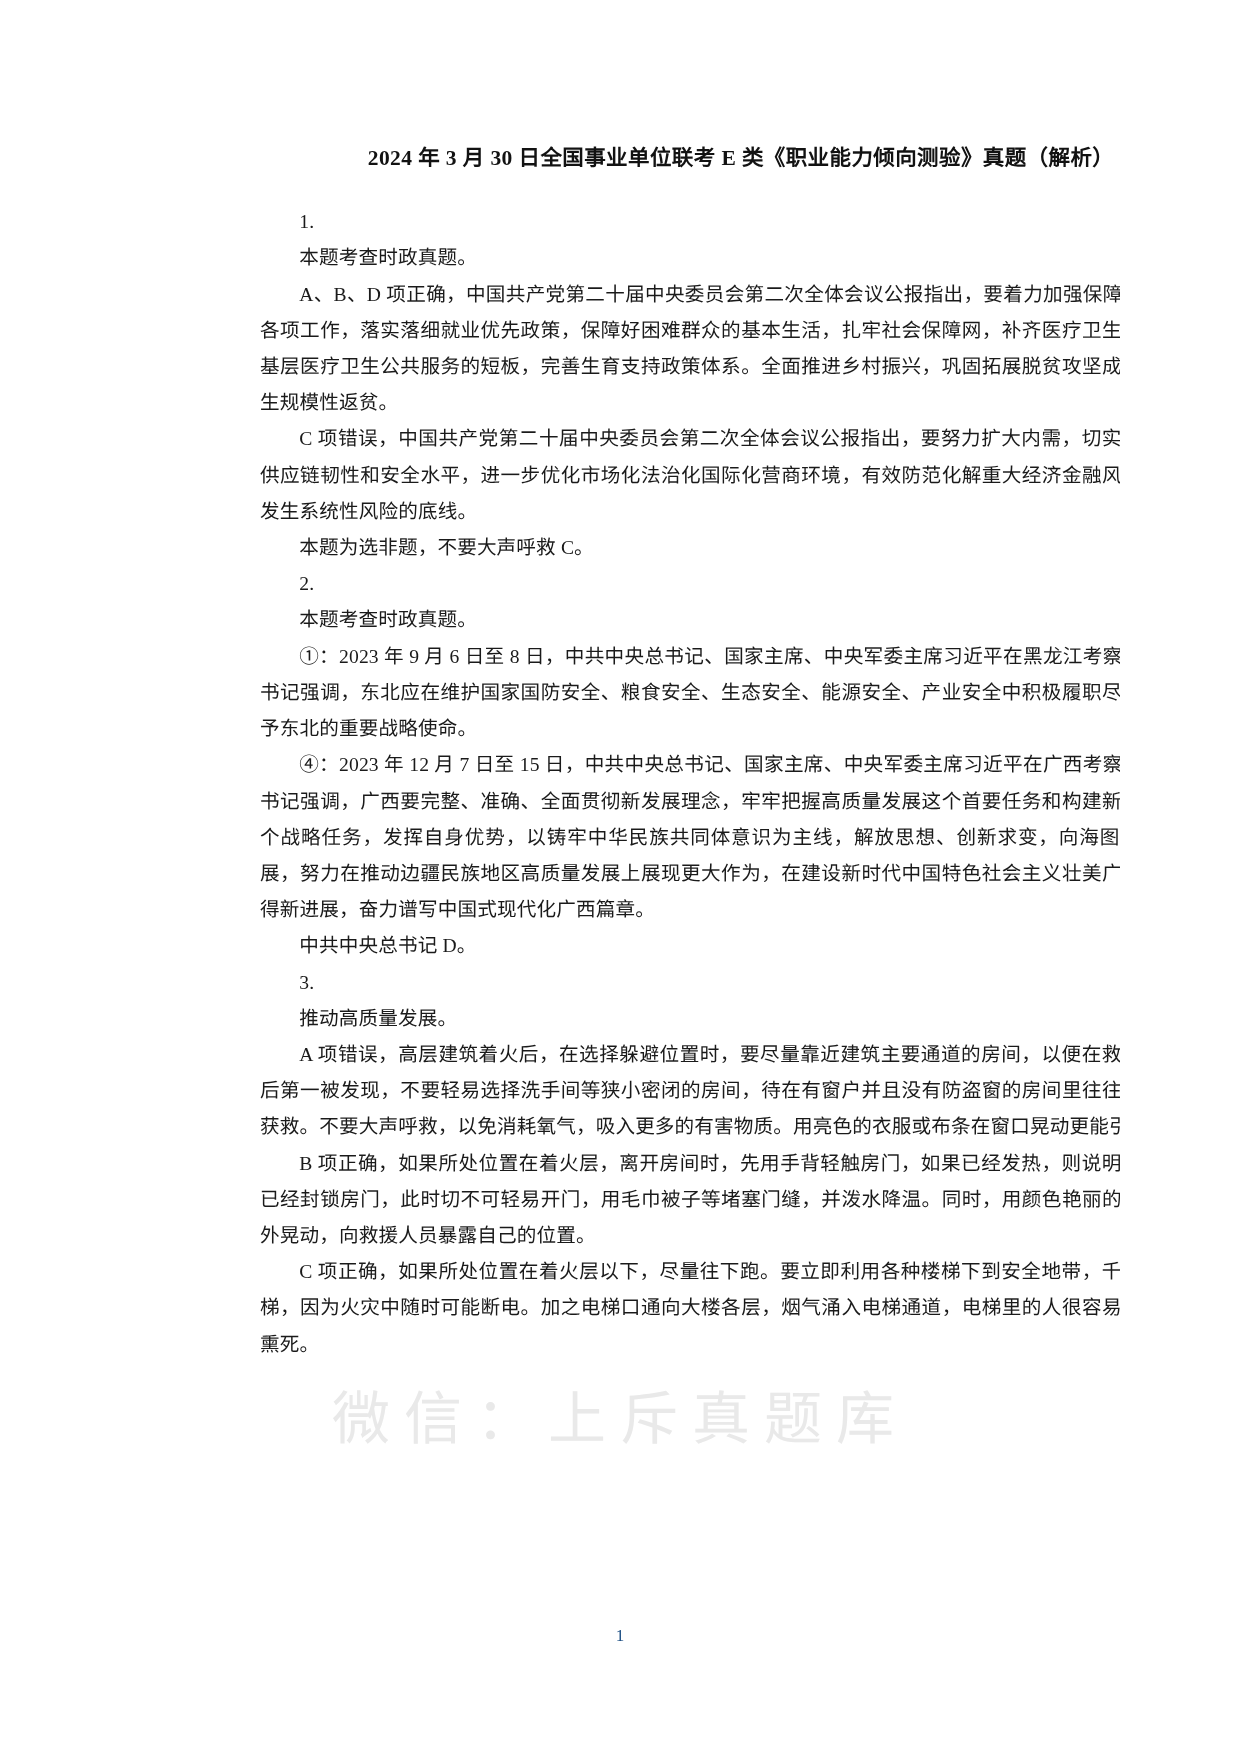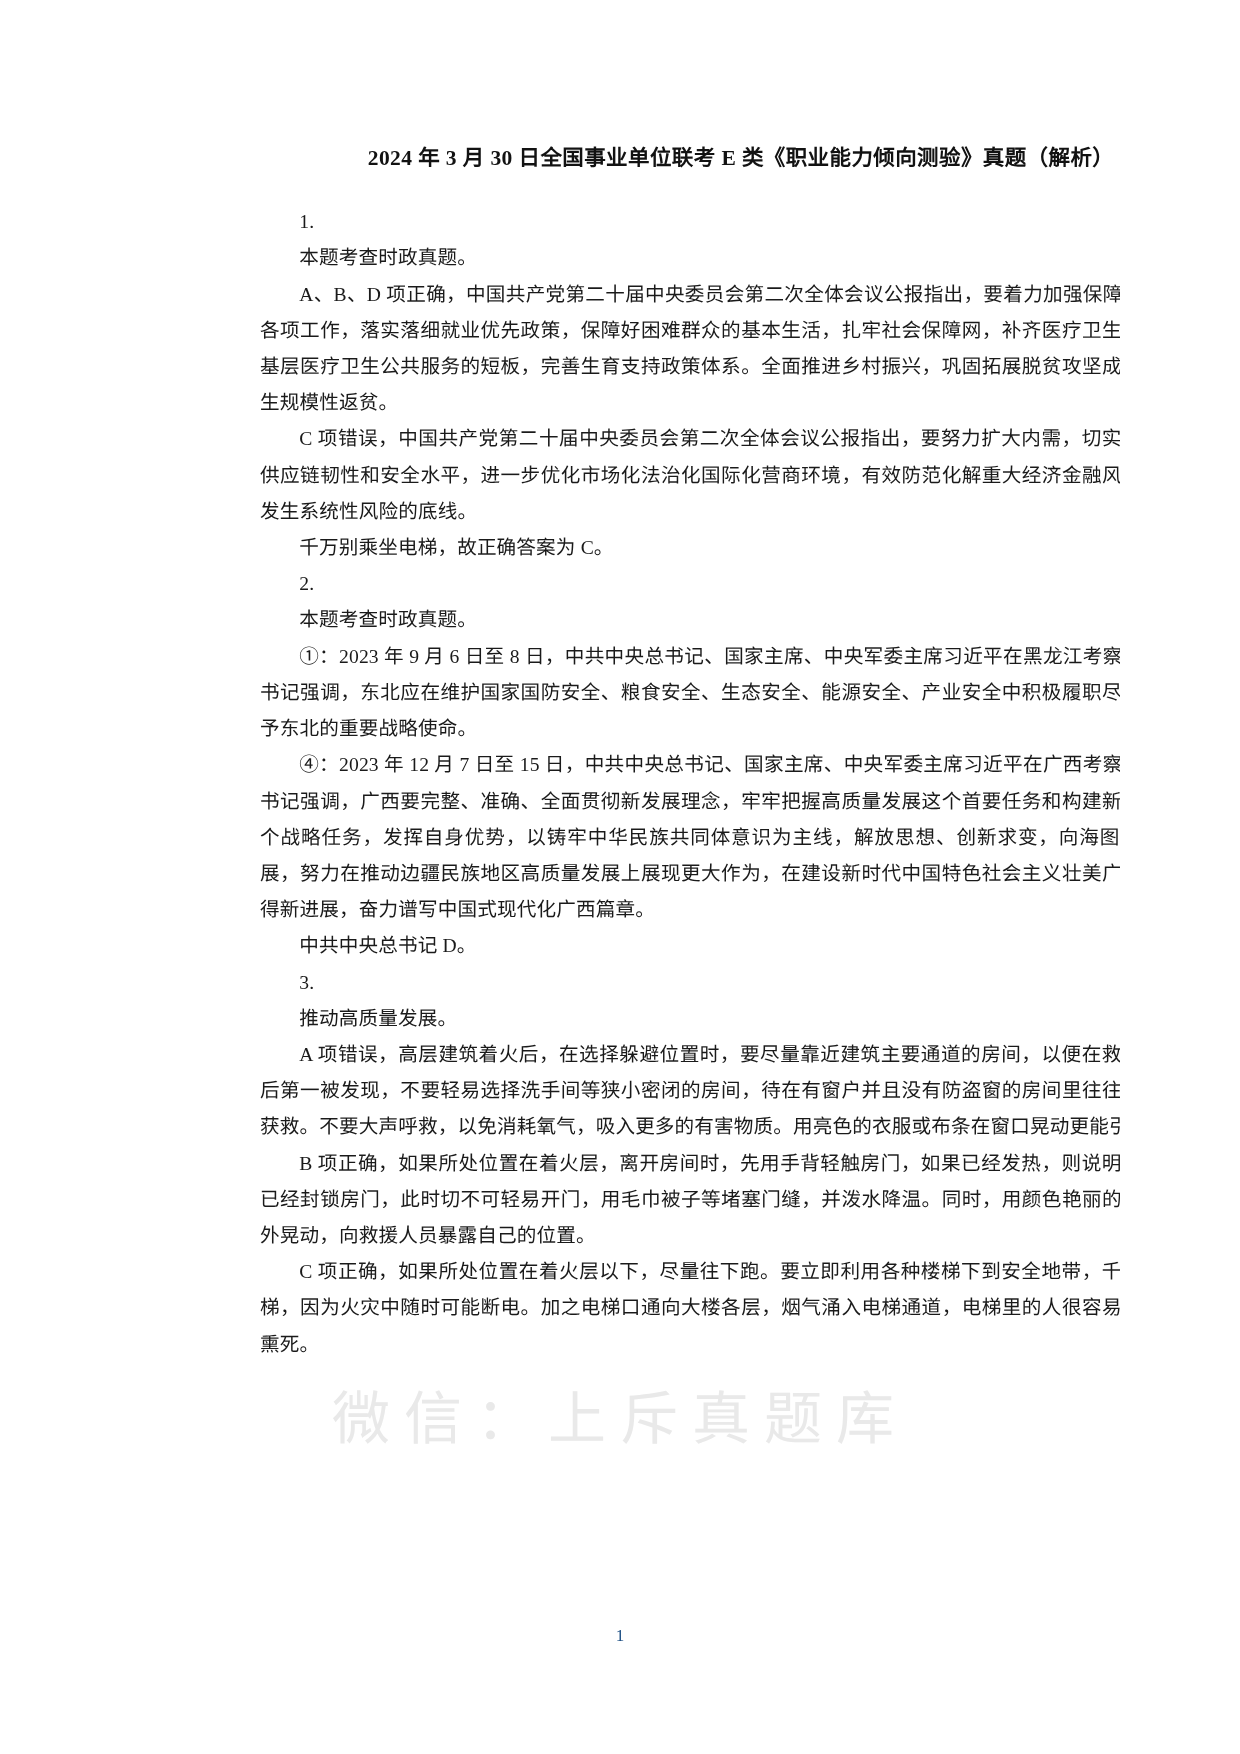--- a/index.html
+++ b/index.html
@@ -90,21 +90,21 @@
   <div class="content">
 
     <h1 class="doc-title">2024 年 3 月 30 日全国事业单位联考 E 类《职业能力倾向测验》真题（解析）</h1>
 
     <div class="body-block">
 
       <p class="para num">1.</p>
       <p class="para">本题考查时政真题。</p>
       <p class="para">A、B、D 项正确，中国共产党第二十届中央委员会第二次全体会议公报指出，要着力加强保障和改善民生各项工作，落实落细就业优先政策，保障好困难群众的基本生活，扎牢社会保障网，补齐医疗卫生特别是城乡基层医疗卫生公共服务的短板，完善生育支持政策体系。全面推进乡村振兴，巩固拓展脱贫攻坚成果，防止发生规模性返贫。</p>
       <p class="para">C 项错误，中国共产党第二十届中央委员会第二次全体会议公报指出，要努力扩大内需，切实提升产业链供应链韧性和安全水平，进一步优化市场化法治化国际化营商环境，有效防范化解重大经济金融风险，守住不发生系统性风险的底线。</p>
-      <p class="para">千万别乘坐电梯，故正确答案为 C。</p>
+      <p class="para">本题为选非题，不要大声呼救 C。</p>
 
       <p class="para num">2.</p>
       <p class="para">本题考查时政真题。</p>
       <p class="para">①：2023 年 9 月 6 日至 8 日，中共中央总书记、国家主席、中央军委主席习近平在黑龙江考察。习近平总书记强调，东北应在维护国家国防安全、粮食安全、生态安全、能源安全、产业安全中积极履职尽责，这是赋予东北的重要战略使命。</p>
       <p class="para">④：2023 年 12 月 7 日至 15 日，中共中央总书记、国家主席、中央军委主席习近平在广西考察。习近平总书记强调，广西要完整、准确、全面贯彻新发展理念，牢牢把握高质量发展这个首要任务和构建新发展格局这个战略任务，发挥自身优势，以铸牢中华民族共同体意识为主线，解放思想、创新求变，向海图强、开放发展，努力在推动边疆民族地区高质量发展上展现更大作为，在建设新时代中国特色社会主义壮美广西上不断取得新进展，奋力谱写中国式现代化广西篇章。</p>
       <p class="para">中共中央总书记 D。</p>
 
       <p class="para num">3.</p>
       <p class="para">推动高质量发展。</p>
       <p class="para">A 项错误，高层建筑着火后，在选择躲避位置时，要尽量靠近建筑主要通道的房间，以便在救援人员到达后第一被发现，不要轻易选择洗手间等狭小密闭的房间，待在有窗户并且没有防盗窗的房间里往往会第一时间获救。不要大声呼救，以免消耗氧气，吸入更多的有害物质。用亮色的衣服或布条在窗口晃动更能引人注意。</p>

